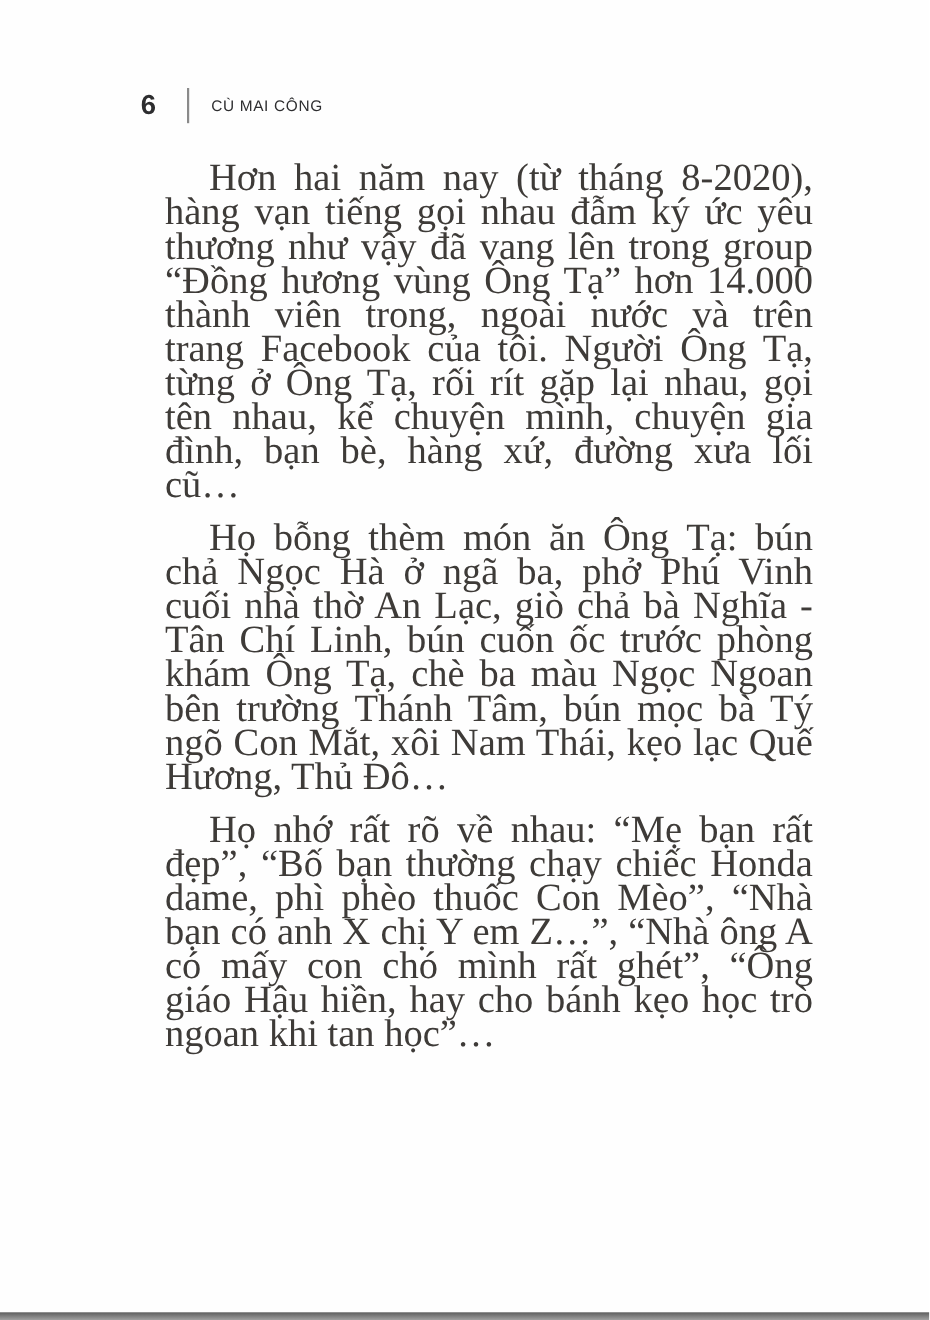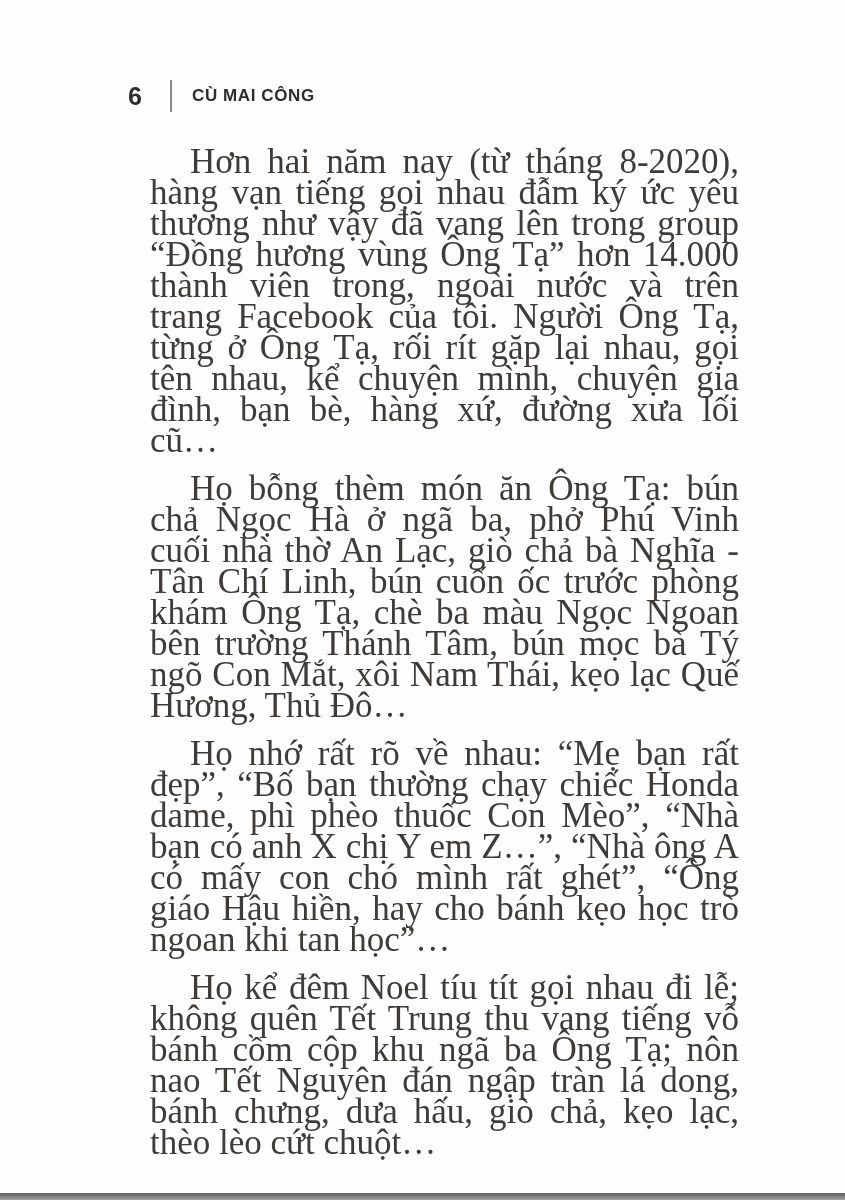--- a/index.html
+++ b/index.html
@@ -30,22 +30,22 @@
     min-width: 26px;
     text-align: left;
   }
   .header-divider {
     width: 2px;
     height: 32px;
     background: var(--divider, #8a8a8a);
     margin: 0 20px 0 16px;
   }
   .author-name {
-    font-size: 17px;
-    font-weight: 700;
+    font-size: 14px;
+    font-weight: 400;
     letter-spacing: 0.6px;
   }
   .page-content {
     position: absolute;
     top: 146px;
     left: 128px;
     width: 589px;
     color: var(--ink, #3e3b38);
     font-size: 35px;
     line-height: 31px;
@@ -74,18 +74,17 @@
   <header class="page-header">
     <span class="page-number">6</span>
     <span class="header-divider"></span>
     <span class="author-name">CÙ MAI CÔNG</span>
   </header>
 
   <main class="page-content">
     <p class="para">Hơn hai năm nay (từ tháng 8-2020), hàng vạn tiếng gọi nhau đẫm ký ức yêu thương như vậy đã vang lên trong group “Đồng hương vùng Ông Tạ” hơn 14.000 thành viên trong, ngoài nước và trên trang Facebook của tôi. Người Ông Tạ, từng ở Ông Tạ, rối rít gặp lại nhau, gọi tên nhau, kể chuyện mình, chuyện gia đình, bạn bè, hàng xứ, đường xưa lối cũ…</p>
     <p class="para">Họ bỗng thèm món ăn Ông Tạ: bún chả Ngọc Hà ở ngã ba, phở Phú Vinh cuối nhà thờ An Lạc, giò chả bà Nghĩa - Tân Chí Linh, bún cuốn ốc trước phòng khám Ông Tạ, chè ba màu Ngọc Ngoan bên trường Thánh Tâm, bún mọc bà Tý ngõ Con Mắt, xôi Nam Thái, kẹo lạc Quế Hương, Thủ Đô…</p>
     <p class="para">Họ nhớ rất rõ về nhau: “Mẹ bạn rất đẹp”, “Bố bạn thường chạy chiếc Honda dame, phì phèo thuốc Con Mèo”, “Nhà bạn có anh X chị Y em Z…”, “Nhà ông A có mấy con chó mình rất ghét”, “Ông giáo Hậu hiền, hay cho bánh kẹo học trò ngoan khi tan học”…</p>
-    <p class="para">Họ kể đêm Noel tíu tít gọi nhau đi lễ; không quên Tết Trung thu vang tiếng vỗ bánh cồm cộp khu ngã ba Ông Tạ; nôn nao Tết Nguyên đán ngập tràn lá dong, bánh chưng, dưa hấu, giò chả, kẹo lạc, thèo lèo cứt chuột…</p>
   </main>
 
   <div class="bottom-edge"></div>
 
 </div>
 
 </body></html>

